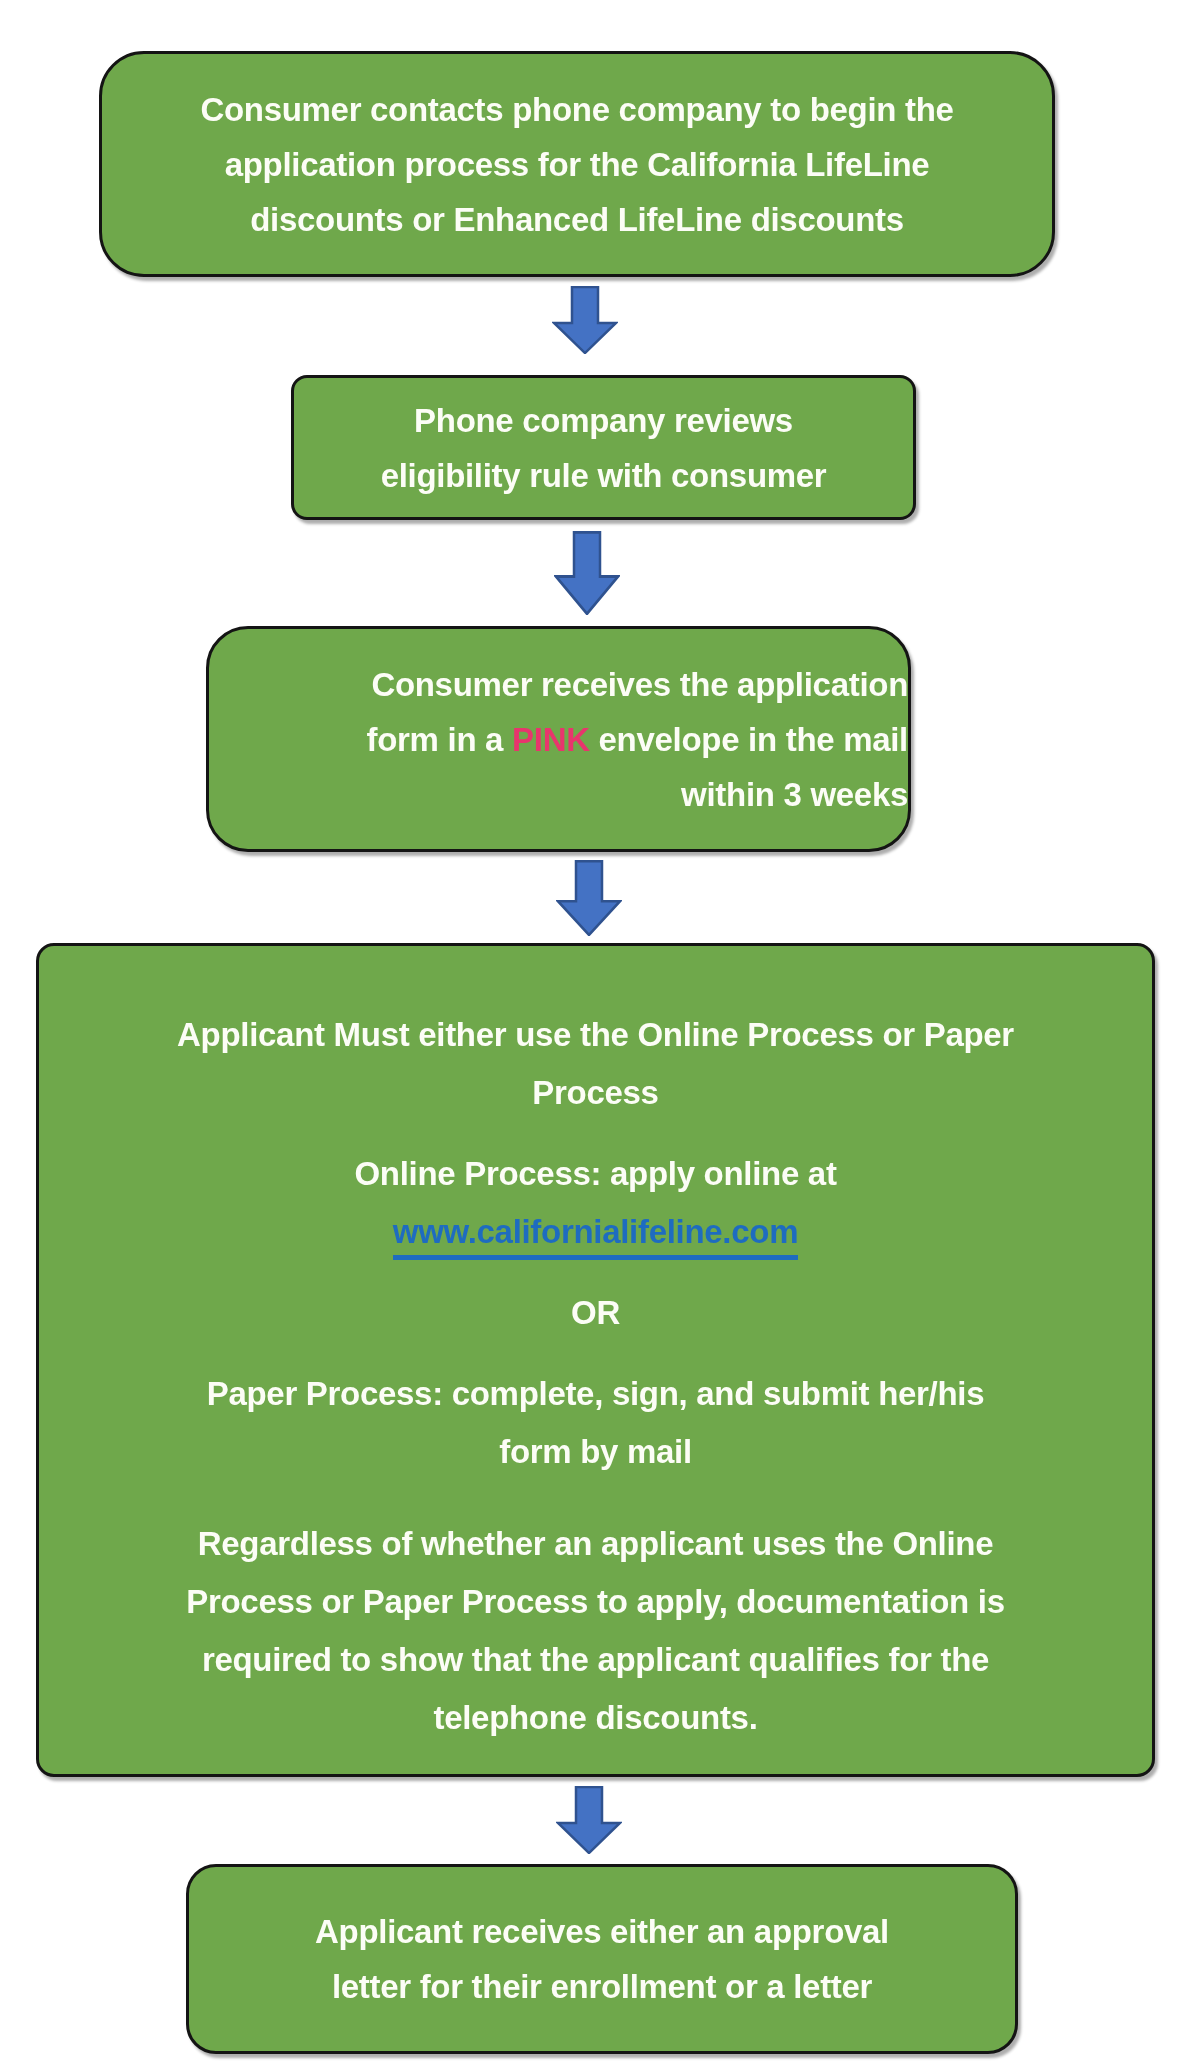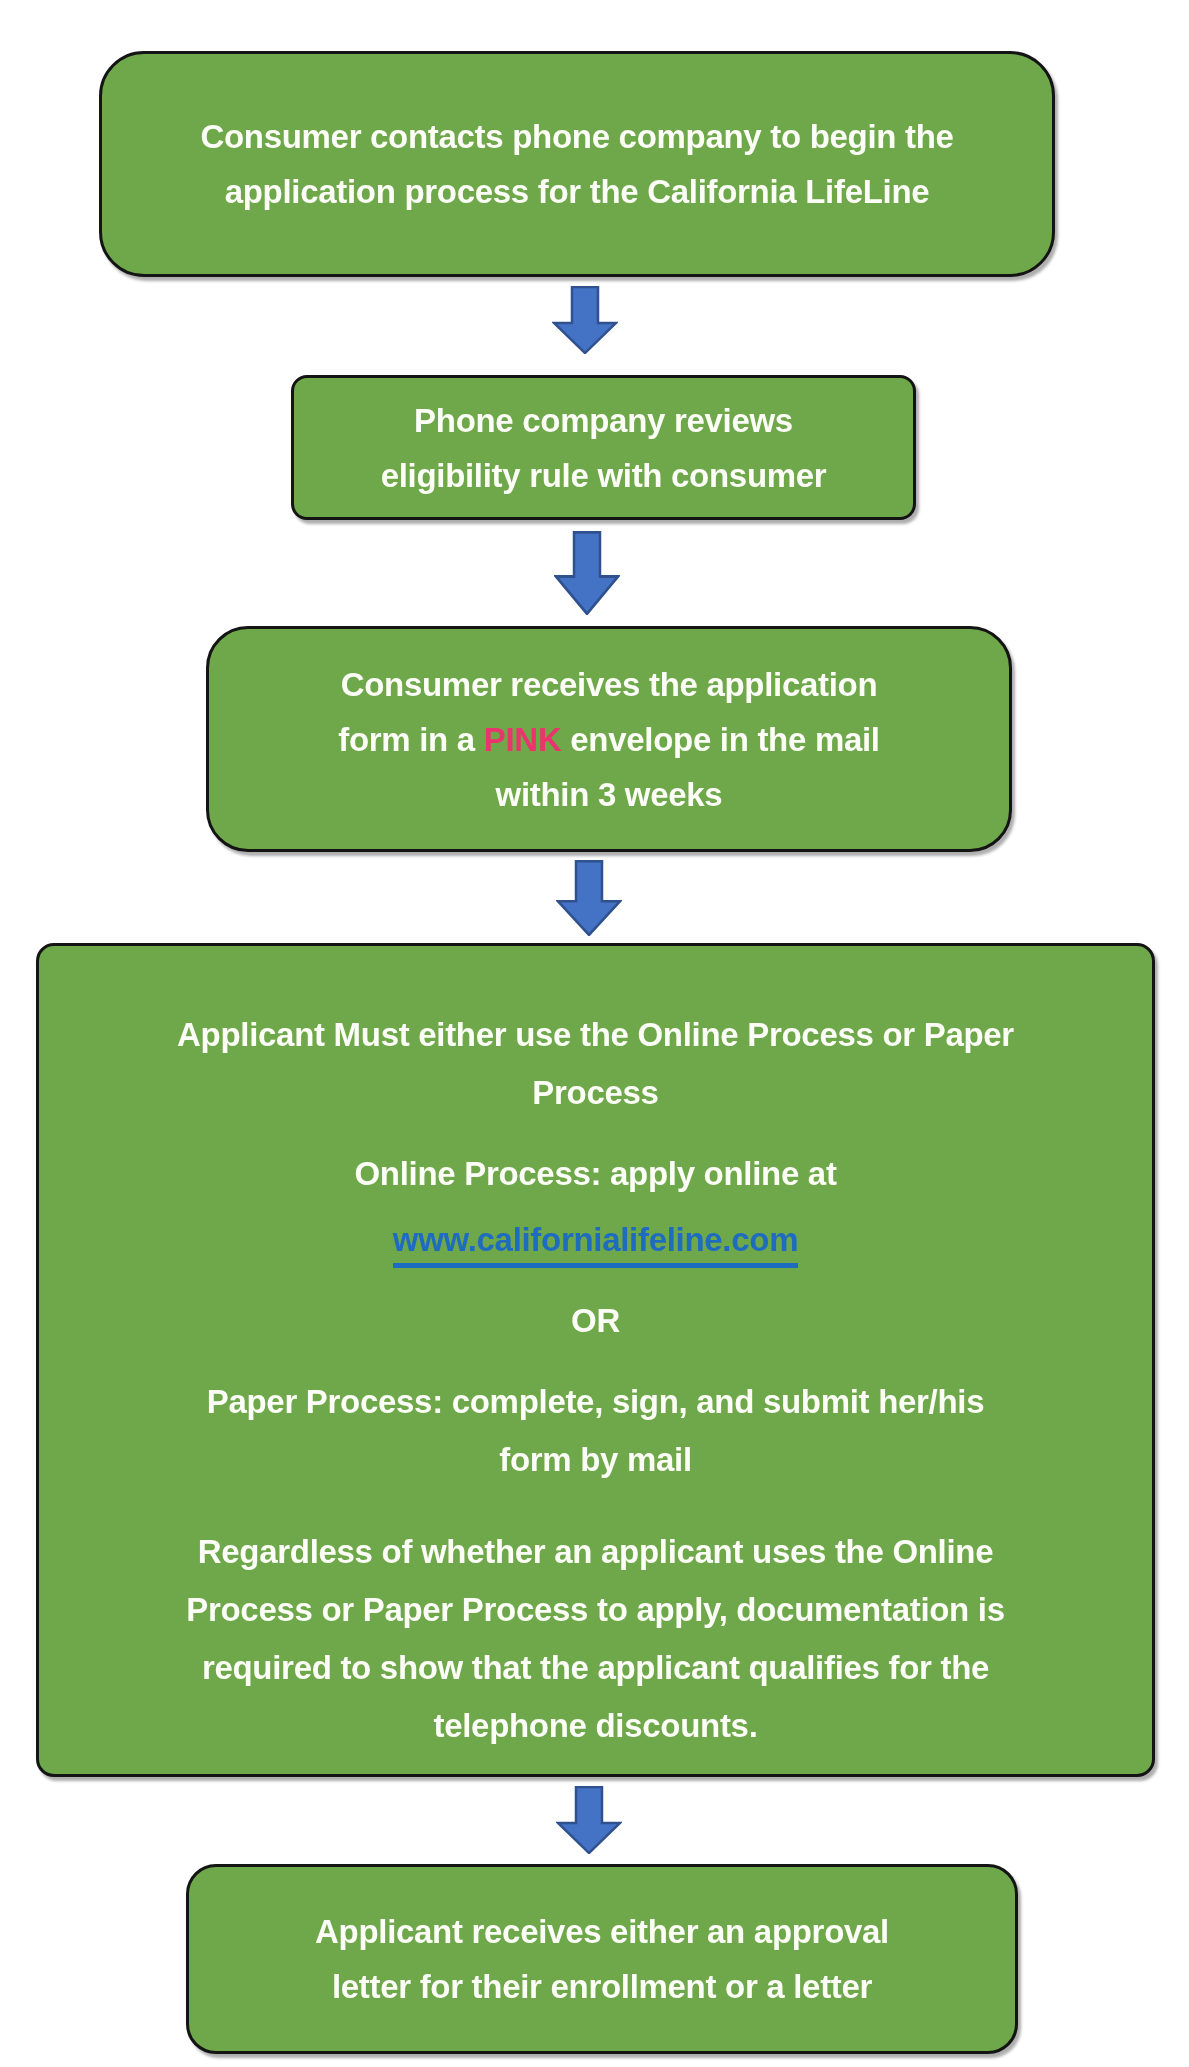--- a/index.html
+++ b/index.html
@@ -34,21 +34,21 @@
     justify-content: center;
     text-align: center;
     font-weight: bold;
     font-size: 33px;
     line-height: 55px;
     letter-spacing: -0.3px;
   }
   .line { white-space: nowrap; }
   #box1 { left: 99px;  top: 51px;   width: 956px;  height: 226px; border-radius: 45px; }
   #box2 { left: 291px; top: 375px;  width: 625px;  height: 145px; border-radius: 16px; }
-  #box3 { left: 206px; top: 626px;  width: 806px;  height: 226px; border-radius: 42px; }
+  #box3 { left: 206px; top: 626px;  width: 705px;  height: 226px; border-radius: 42px; align-items: flex-end; }
   #box4 {
     left: 36px; top: 943px; width: 1119px; height: 834px;
     border-radius: 18px;
     justify-content: flex-start;
     padding: 60px 40px 0;
     line-height: 58px;
   }
   #box5 { left: 186px; top: 1864px; width: 832px;  height: 190px; border-radius: 30px; }
 
   .arrow {
@@ -62,31 +62,32 @@
   #arrow4 { left: 556px; top: 1786px; width: 66px; height: 68px; }
 
   .pink { color: var(--pink); }
   .para-gap { margin-top: 23px; text-align: center; }
   .para-gap-lg { margin-top: 34px; }
   .link {
     display: inline-block;
     color: var(--link-blue);
     border-bottom: 5px solid var(--link-blue);
     line-height: 46px;
-    margin-top: 14px;
+    margin-top: 6px;
   }
 </style>
 </head>
 <body>
 
 <div id="canvas">
 
   <div class="flowbox" id="box1">
     <div class="line">Consumer contacts phone company to begin the</div>
     <div class="line">application process for the California LifeLine</div>
+    <div class="line">discounts or Enhanced LifeLine discounts</div>
   </div>
 
   <div class="arrow" id="arrow1">
     <svg viewBox="0 0 66 70" preserveAspectRatio="none">
       <polygon points="20,1 46,1 46,38 64,38 33,69 2,38 20,38" fill="#4472C4" stroke="#2F528F" stroke-width="2.5" stroke-linejoin="miter"></polygon>
     </svg>
   </div>
 
   <div class="flowbox" id="box2">
     <div class="line">Phone company reviews</div>

